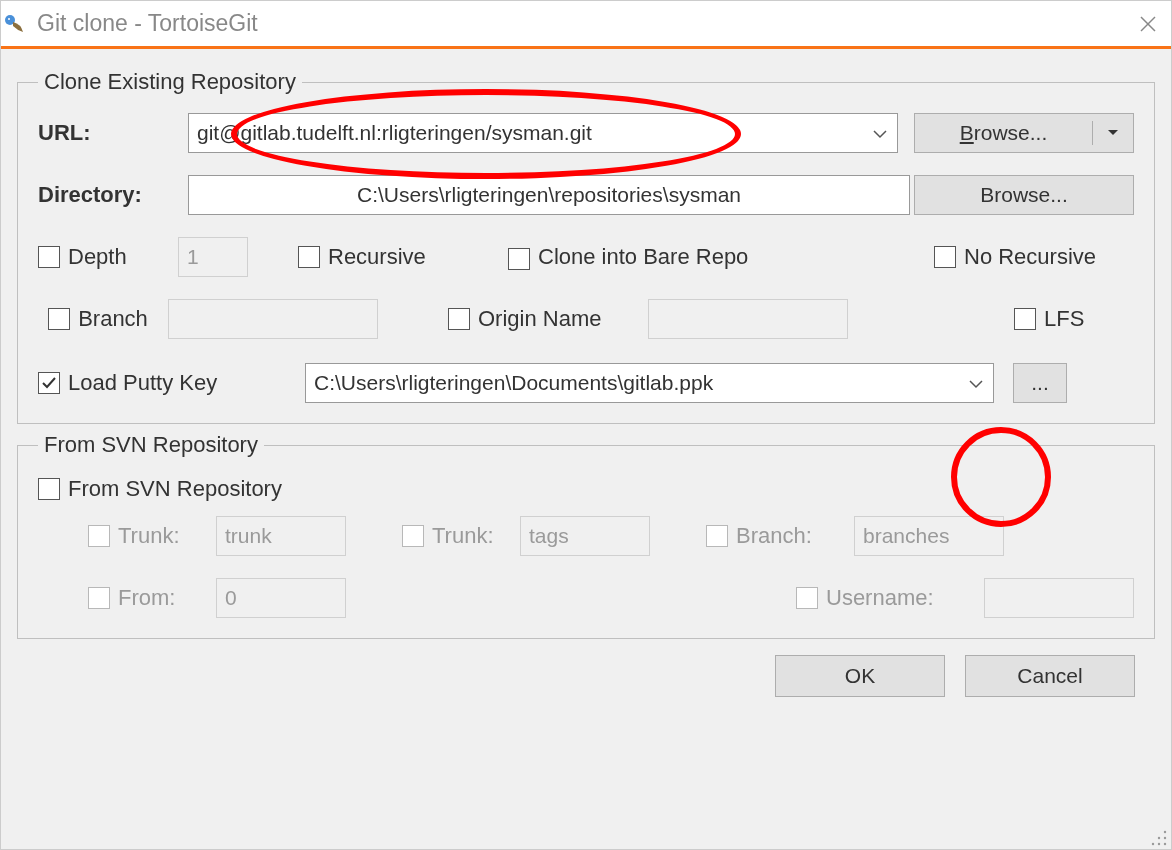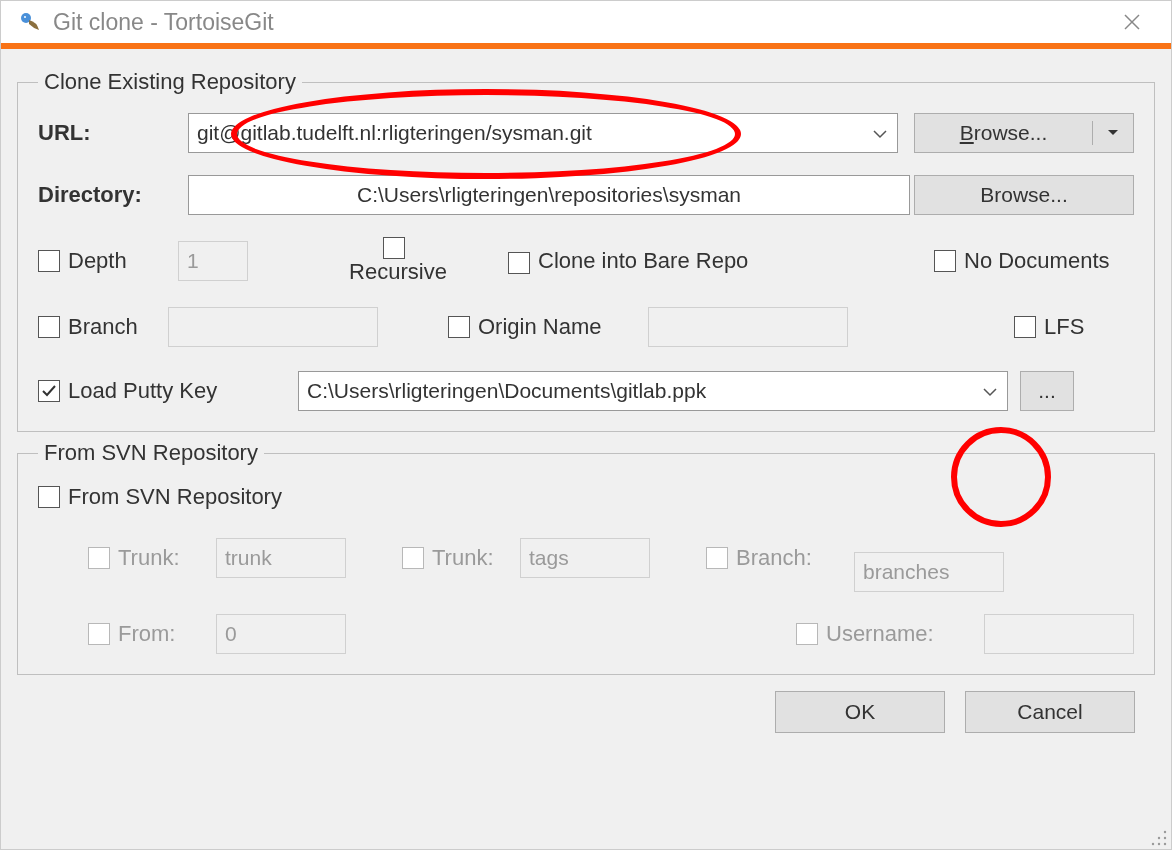--- a/index.html
+++ b/index.html
@@ -16,24 +16,24 @@
     border: 1px solid #ccc;
     background: #f0f0f0;
     display: flex;
     flex-direction: column;
     position: relative;
     overflow: hidden;
   }
   .titlebar {
     height: 48px;
     background: #fff;
-    border-bottom: 6px solid #f97316;
-    display: flex;
-    align-items: center;
-    padding: 0 16px;
+    border-bottom: 3px solid #f97316;
+    display: flex;
+    align-items: center;
+    padding: 0 0;
     color: #888;
     font-size: 23px;
   }
   .titlebar .icon {
     width: 28px; height: 28px;
     display: flex; align-items: center; justify-content: center;
     margin-right: 8px;
   }
   .titlebar .spacer { flex: 1; }
   .titlebar .close {
@@ -228,37 +228,37 @@
 
       <div class="row" style="gap:10px;">
         <div class="opt" style="width:130px;">
           <span class="chk"></span>
           <span>Depth</span>
         </div>
         <div class="small-input" style="width:70px;">
           <span>1</span>
         </div>
         <div style="width:30px;"></div>
-        <div class="opt" style="width:200px;flex-direction:column;">
+        <div class="opt" style="width:200px;">
           <span class="chk"></span>
           <span>Recursive</span>
         </div>
         <div class="opt" style="width:280px;align-items:flex-end;">
           <span class="chk"></span>
           <span>Clone into Bare Repo</span>
         </div>
         <div style="flex:1;"></div>
         <div class="opt" style="width:200px;">
           <span class="chk"></span>
-          <span>No Documents</span>
+          <span>No Recursive</span>
         </div>
       </div>
 
       <div class="row" style="gap:10px;">
-        <div class="opt" style="width:120px;">
+        <div class="opt" style="width:120px;justify-content:center;">
           <span class="chk"></span>
           <span>Branch</span>
         </div>
         <div class="small-input" style="width:210px;">
           <span></span>
         </div>
         <div style="width:50px;"></div>
         <div class="opt" style="width:190px;">
           <span class="chk"></span>
           <span>Origin Name</span>
@@ -266,21 +266,21 @@
         <div class="small-input" style="width:200px;">
           <span></span>
         </div>
         <div style="flex:1;"></div>
         <div class="opt" style="width:120px;">
           <span class="chk"></span>
           <span>LFS</span>
         </div>
       </div>
 
-      <div class="row" style="margin-top:24px; margin-bottom:0;">
+      <div class="row" style="margin-top:24px; margin-bottom:0;gap:7px;">
         <div class="opt" style="width:260px;">
           <span class="chk">
             <svg width="18" height="18" viewBox="0 0 18 18">
                 <path d="M3 9 L7 13 L15 4" stroke="#333" stroke-width="2" fill="none"></path>
               </svg>
           </span>
           <span>Load Putty Key</span>
         </div>
         <div class="combo" style="flex:1; margin-right:12px;">
           <span class="value">C:\Users\rligteringen\Documents\gitlab.ppk</span>
@@ -321,21 +321,21 @@
           <span>Trunk:</span>
         </div>
         <div class="small-input" style="width:130px;">
           <span>tags</span>
         </div>
         <div style="width:20px;"></div>
         <div class="opt disabled" style="width:130px;">
           <span class="chk disabled"></span>
           <span>Branch:</span>
         </div>
-        <div class="small-input" style="width:150px;margin-top:28px;">
+        <div class="small-input" style="width:150px;">
           <span>branches</span>
         </div>
       </div>
 
       <div class="row" style="gap:18px; padding-left:50px; margin-bottom:0; margin-top:10px;">
         <div class="opt disabled" style="width:110px;">
           <span class="chk disabled"></span>
           <span>From:</span>
         </div>
         <div class="small-input" style="width:130px;">

